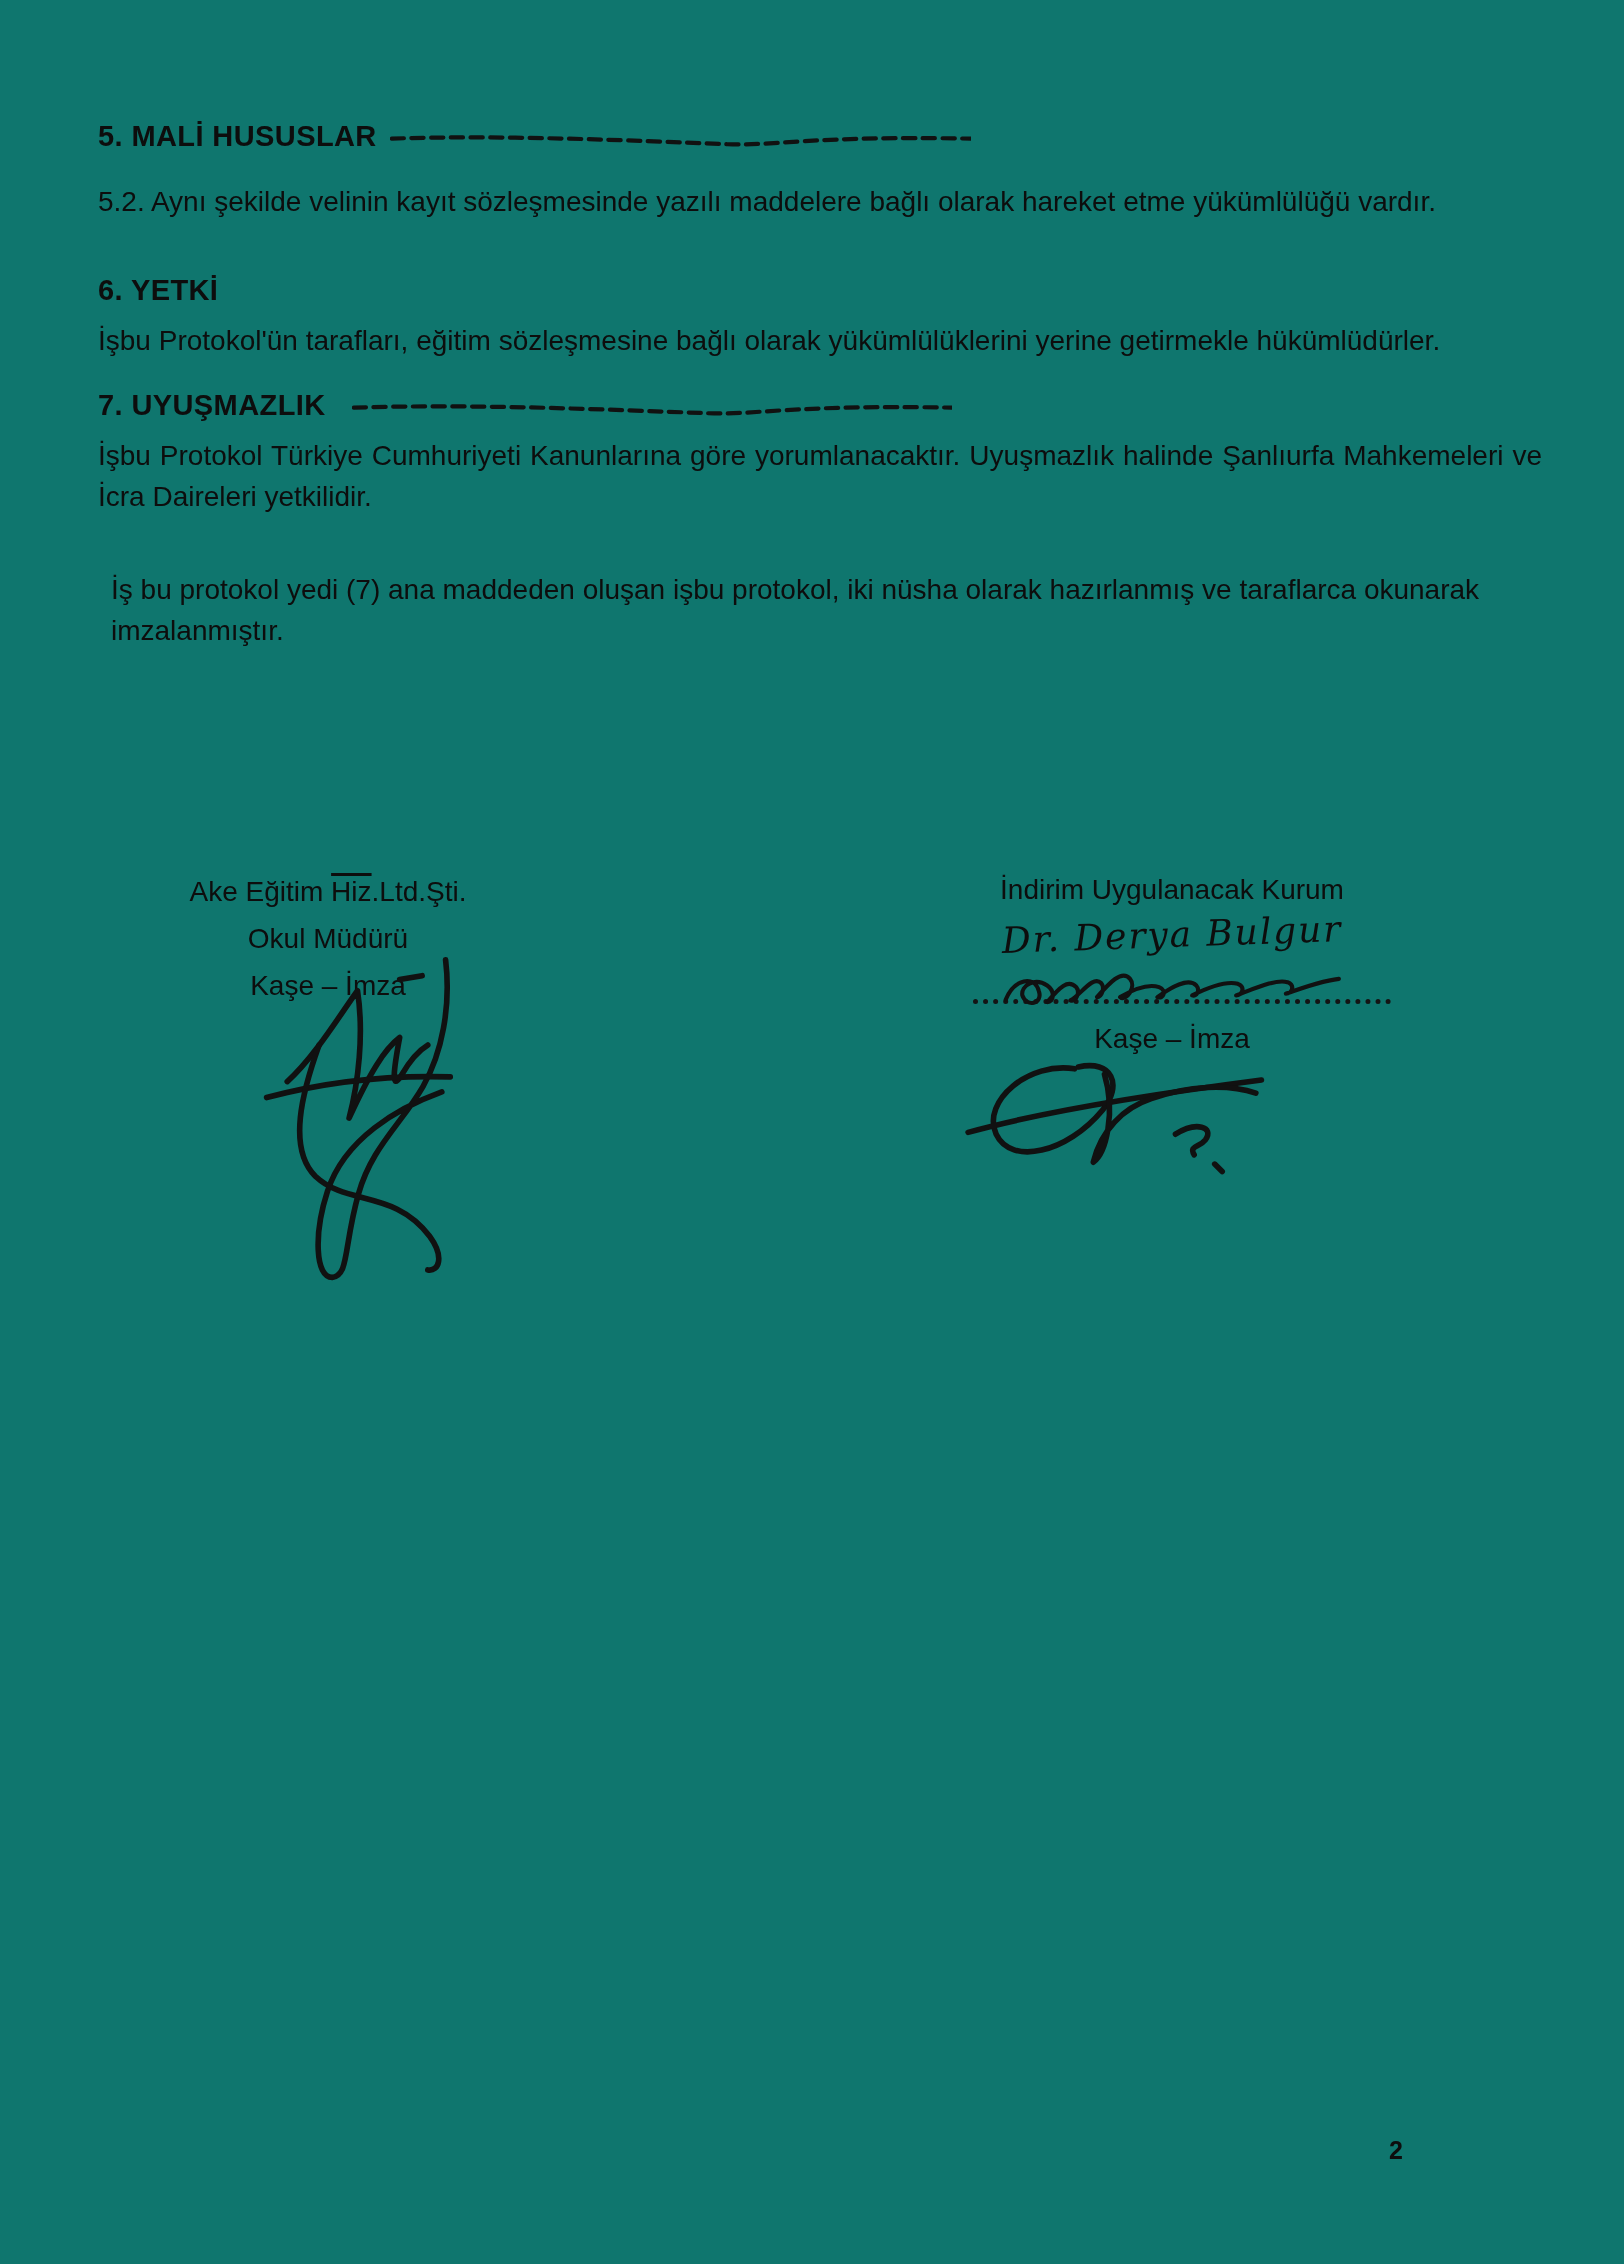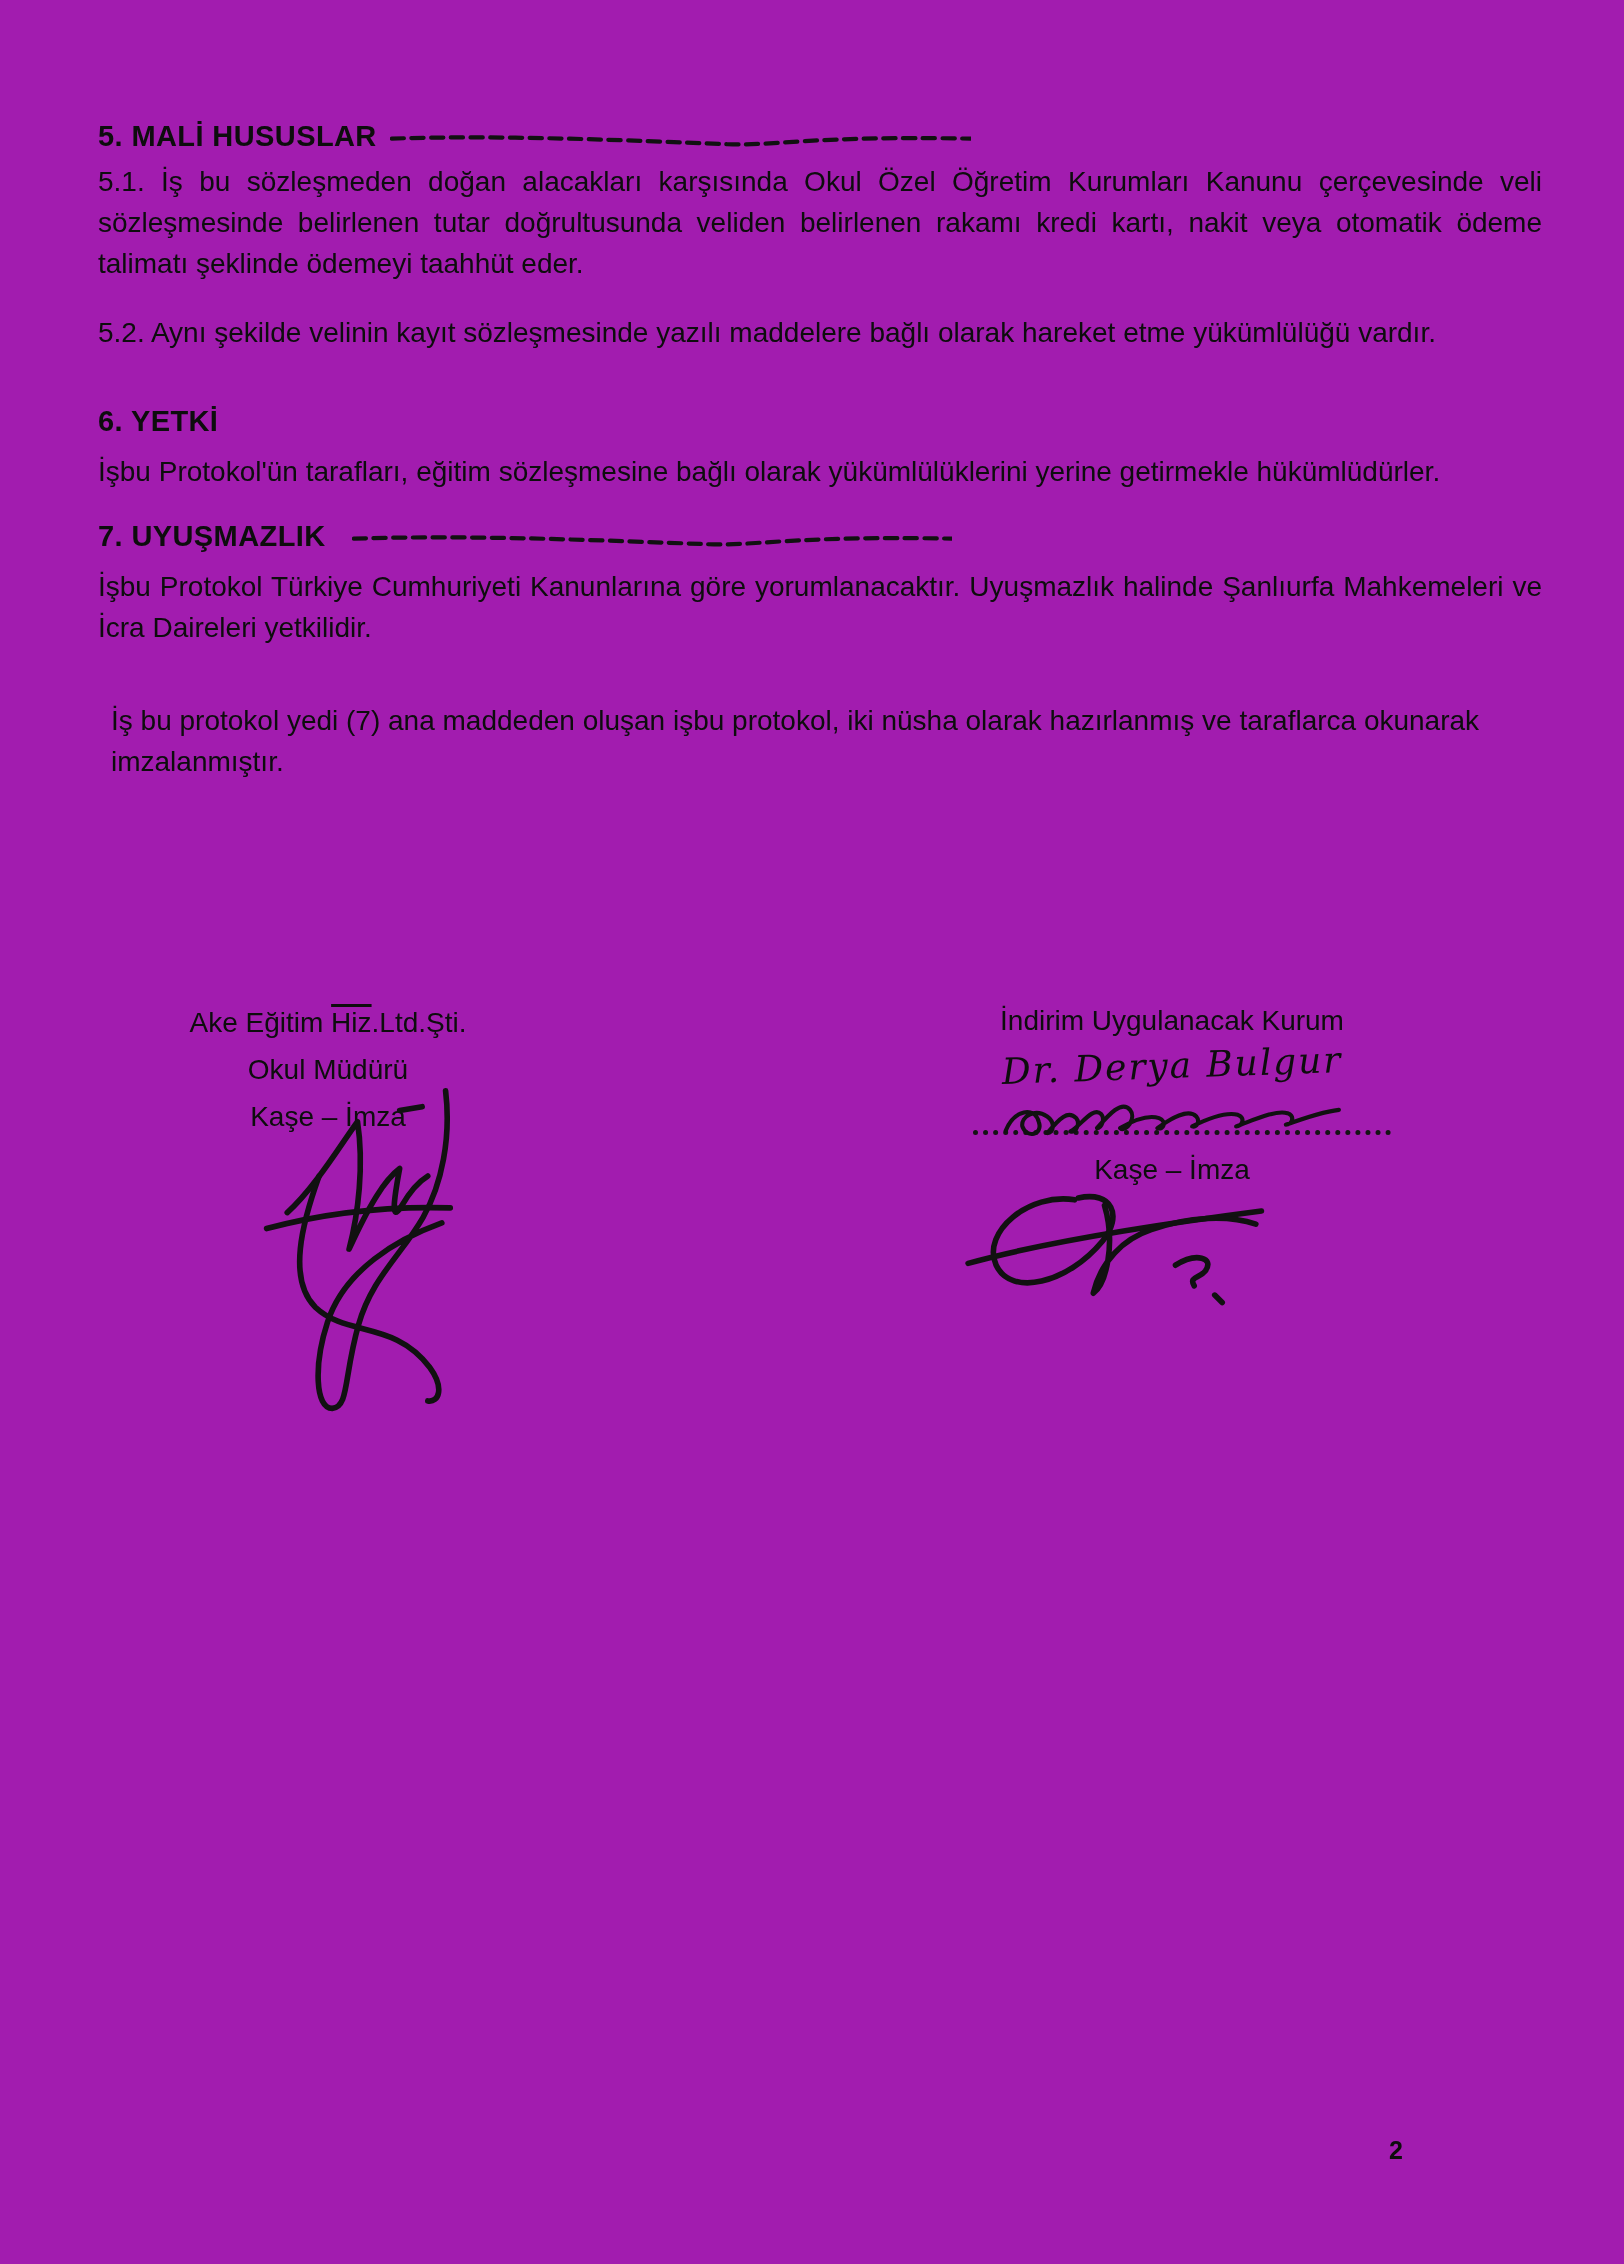--- a/index.html
+++ b/index.html
@@ -1,20 +1,20 @@
 <!DOCTYPE html>
 <html style="font-size:15px"><head>
 <meta charset="utf-8">
 <style>
   html,body { margin:0; padding:0; background:#e8e8e8; }
   .page {
     position:relative;
     width:1625px; height:2265px;
     margin:0 auto;
-    background:#a21caf;
+    background:#0f766e;
     font-family:"Liberation Sans", sans-serif;
     color:#0d0d0d;
     overflow:hidden;
   }
   .content {
     position:absolute;
     left:98px; right:83px; top:120px;
   }
   .sec-heading {
     display:flex;
@@ -106,21 +106,20 @@
 
 <div class="page">
   <div class="content">
 
     <div class="sec-heading">
       <span>5. MALİ HUSUSLAR</span>
       <svg class="dash-rule" width="581" height="17" viewBox="0 0 620 18">
         <path class="stroke" d="M2,7 C120,3 260,9 360,13 C410,15 445,4 620,7" stroke-width="4.5" stroke-dasharray="13 8"></path>
       </svg>
     </div>
-    <p class="para p51">5.1. İş bu sözleşmeden doğan alacakları karşısında Okul Özel Öğretim Kurumları Kanunu çerçevesinde veli sözleşmesinde belirlenen tutar doğrultusunda veliden belirlenen rakamı kredi kartı, nakit veya otomatik ödeme talimatı şeklinde ödemeyi taahhüt eder.</p>
     <p class="para p52">5.2. Aynı şekilde velinin kayıt sözleşmesinde yazılı maddelere bağlı olarak hareket etme yükümlülüğü vardır.</p>
 
     <div class="sec-heading h6">
       <span>6. YETKİ</span>
     </div>
     <p class="para p6">İşbu Protokol'ün tarafları, eğitim sözleşmesine bağlı olarak yükümlülüklerini yerine getirmekle hükümlüdürler.</p>
 
     <div class="sec-heading h7">
       <span>7. UYUŞMAZLIK</span>
       <svg class="dash-rule" width="600" height="17" viewBox="0 0 640 18">

